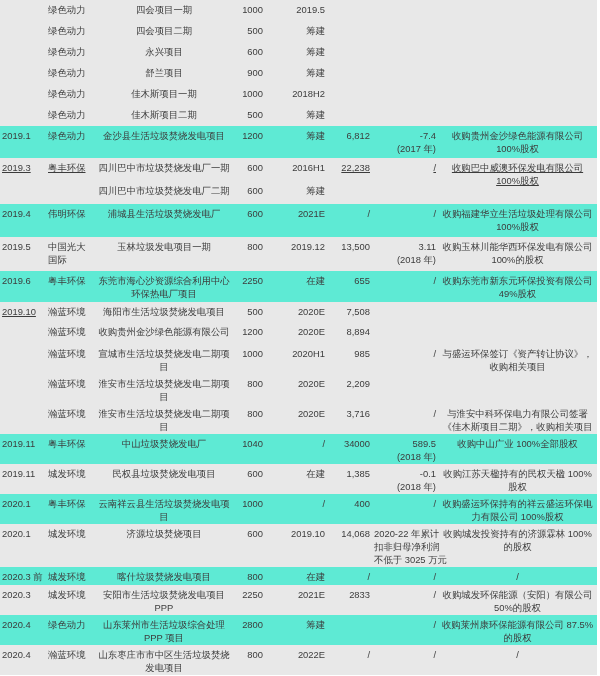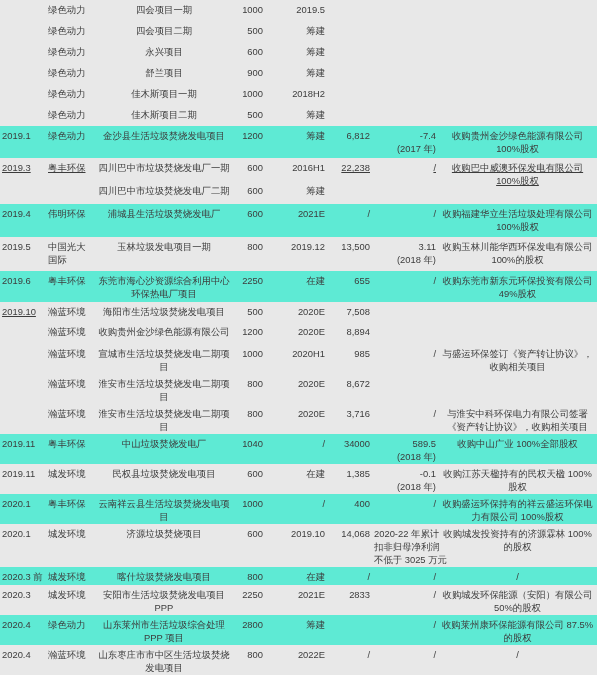--- a/index.html
+++ b/index.html
@@ -200,32 +200,32 @@
           <td class="col-status">2020H1</td>
           <td class="col-value">985</td>
           <td class="col-profit">/</td>
           <td class="col-desc">与盛运环保签订《资产转让协议》，收购相关项目</td>
         </tr>
         <tr style="height: 27px;">
           <td class="col-company">瀚蓝环境</td>
           <td class="col-project">淮安市生活垃圾焚烧发电二期项目</td>
           <td class="col-capacity">800</td>
           <td class="col-status">2020E</td>
-          <td class="col-value">8,672</td>
+          <td class="col-value">2,209</td>
           <td class="col-profit"></td>
           <td class="col-desc"></td>
         </tr>
         <tr style="height: 27px;">
           <td class="col-company">瀚蓝环境</td>
           <td class="col-project">淮安市生活垃圾焚烧发电二期项目</td>
           <td class="col-capacity">800</td>
           <td class="col-status">2020E</td>
           <td class="col-value">3,716</td>
           <td class="col-profit">/</td>
-          <td class="col-desc">与淮安中科环保电力有限公司签署《资产转让协议》，收购相关项目</td>
+          <td class="col-desc">与淮安中科环保电力有限公司签署《佳木斯项目二期》，收购相关项目</td>
         </tr>
       </tbody>
       <tbody class="shade-white">
         <tr style="height: 28px;">
           <td class="col-date">2019.11</td>
           <td class="col-company">粤丰环保</td>
           <td class="col-project">中山垃圾焚烧发电厂</td>
           <td class="col-capacity">1040</td>
           <td class="col-status">/</td>
           <td class="col-value">34000</td>

